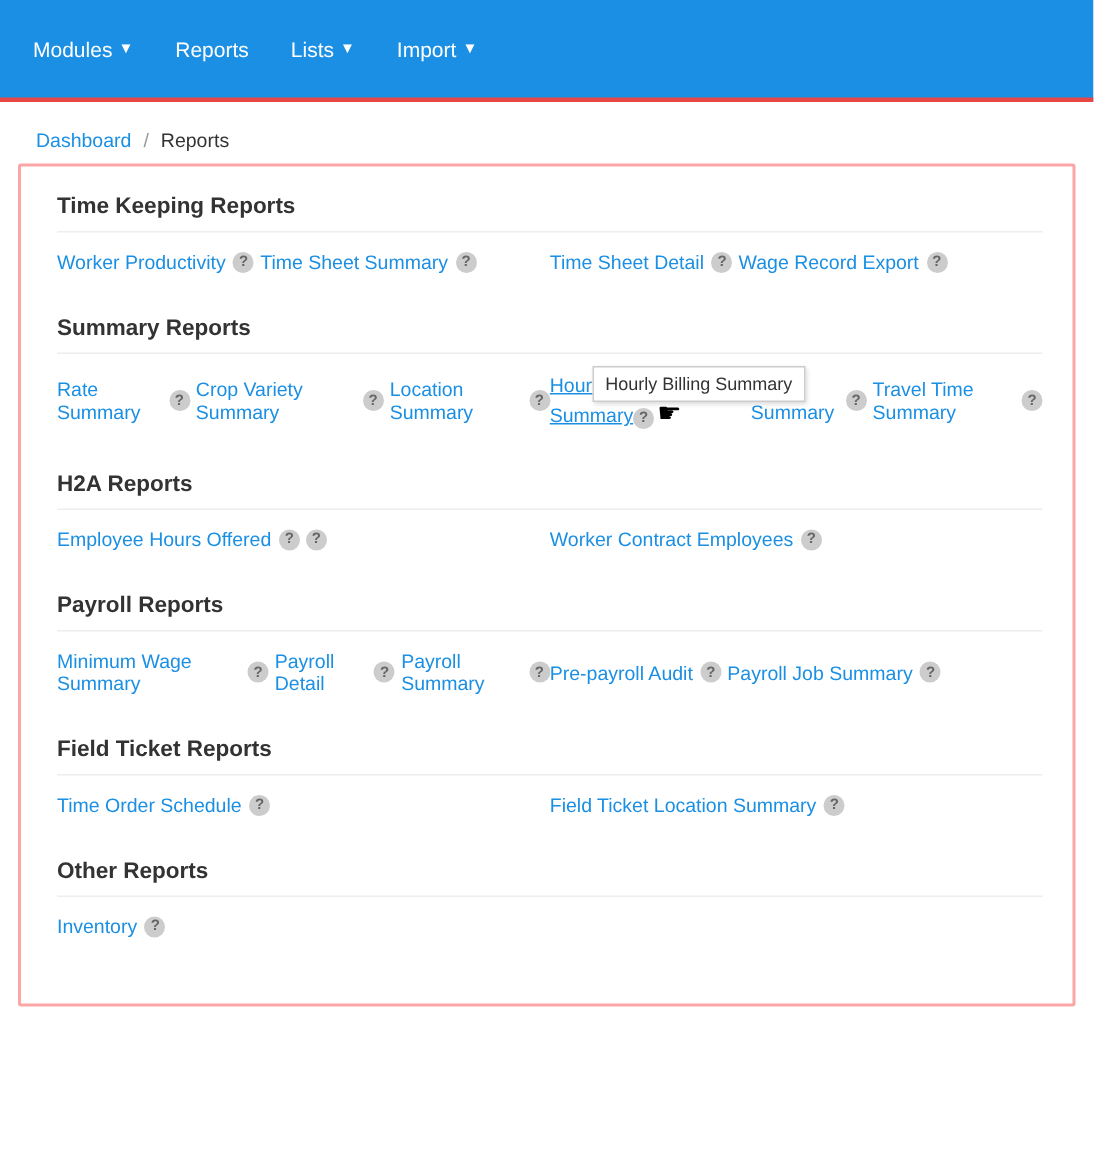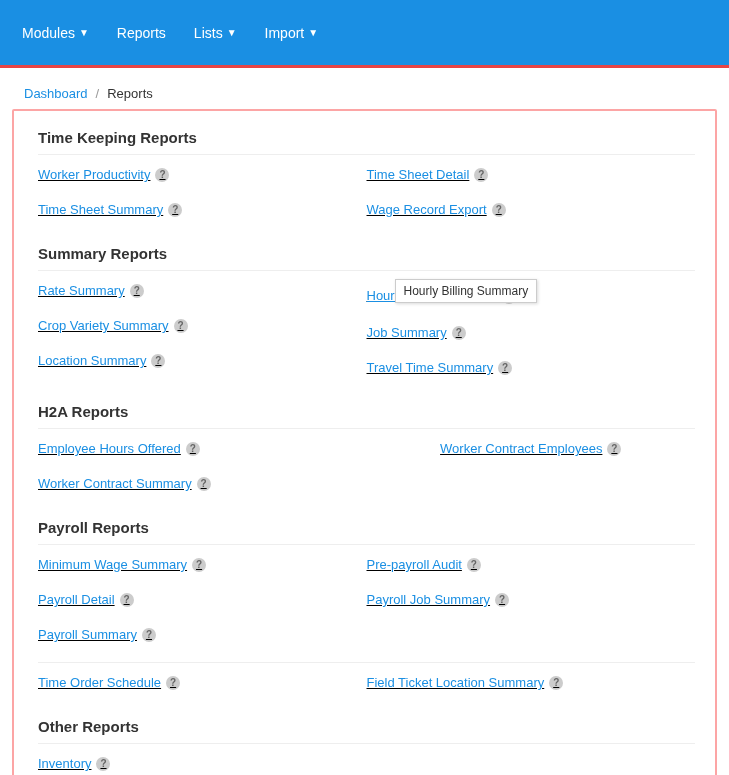--- a/index.html
+++ b/index.html
@@ -68,23 +68,22 @@
     }
 
     
     .report-columns {
       display: flex;
       gap: 0;
     }
     .report-col {
       flex: 1;
       display: flex;
-      flex-direction: column;
-      gap: 20px;
-      text-decoration: underline;
+      flex-direction: row;
+      gap: 4px;
     }
     .report-item {
       display: flex;
       align-items: center;
       gap: 5px;
     }
     .report-link {
       color: #1a8fe3;
       cursor: pointer;
       font-size: 13px;
@@ -222,21 +221,20 @@
     <div class="section">
       <div class="section-title">H2A Reports</div>
       <hr class="section-divider">
       <div class="report-columns">
         <div class="report-col">
           <div class="report-item">
             <a class="report-link">Employee Hours Offered</a>
             <span class="help-icon">?</span>
           </div>
           <div class="report-item">
-            <a class="report-link">Worker Contract Summary</a>
             <span class="help-icon">?</span>
           </div>
         </div>
         <div class="report-col">
           <div class="report-item" style="position: relative; justify-content: center;">
             <a class="report-link">Worker Contract Employees</a>
             <span class="help-icon">?</span>
           </div>
         </div>
       </div>
@@ -265,20 +263,21 @@
             <span class="help-icon">?</span>
           </div>
           <div class="report-item" style="position: relative;">
             <a class="report-link">Payroll Job Summary</a>
             <span class="help-icon">?</span>
           </div>
         </div>
       </div>
     </div>
     <div class="section">
+      <div class="section-title">Field Ticket Reports</div>
       <hr class="section-divider">
       <div class="report-columns">
         <div class="report-col">
           <div class="report-item">
             <a class="report-link">Time Order Schedule</a>
             <span class="help-icon">?</span>
           </div>
         </div>
         <div class="report-col">
           <div class="report-item" style="position: relative;">

